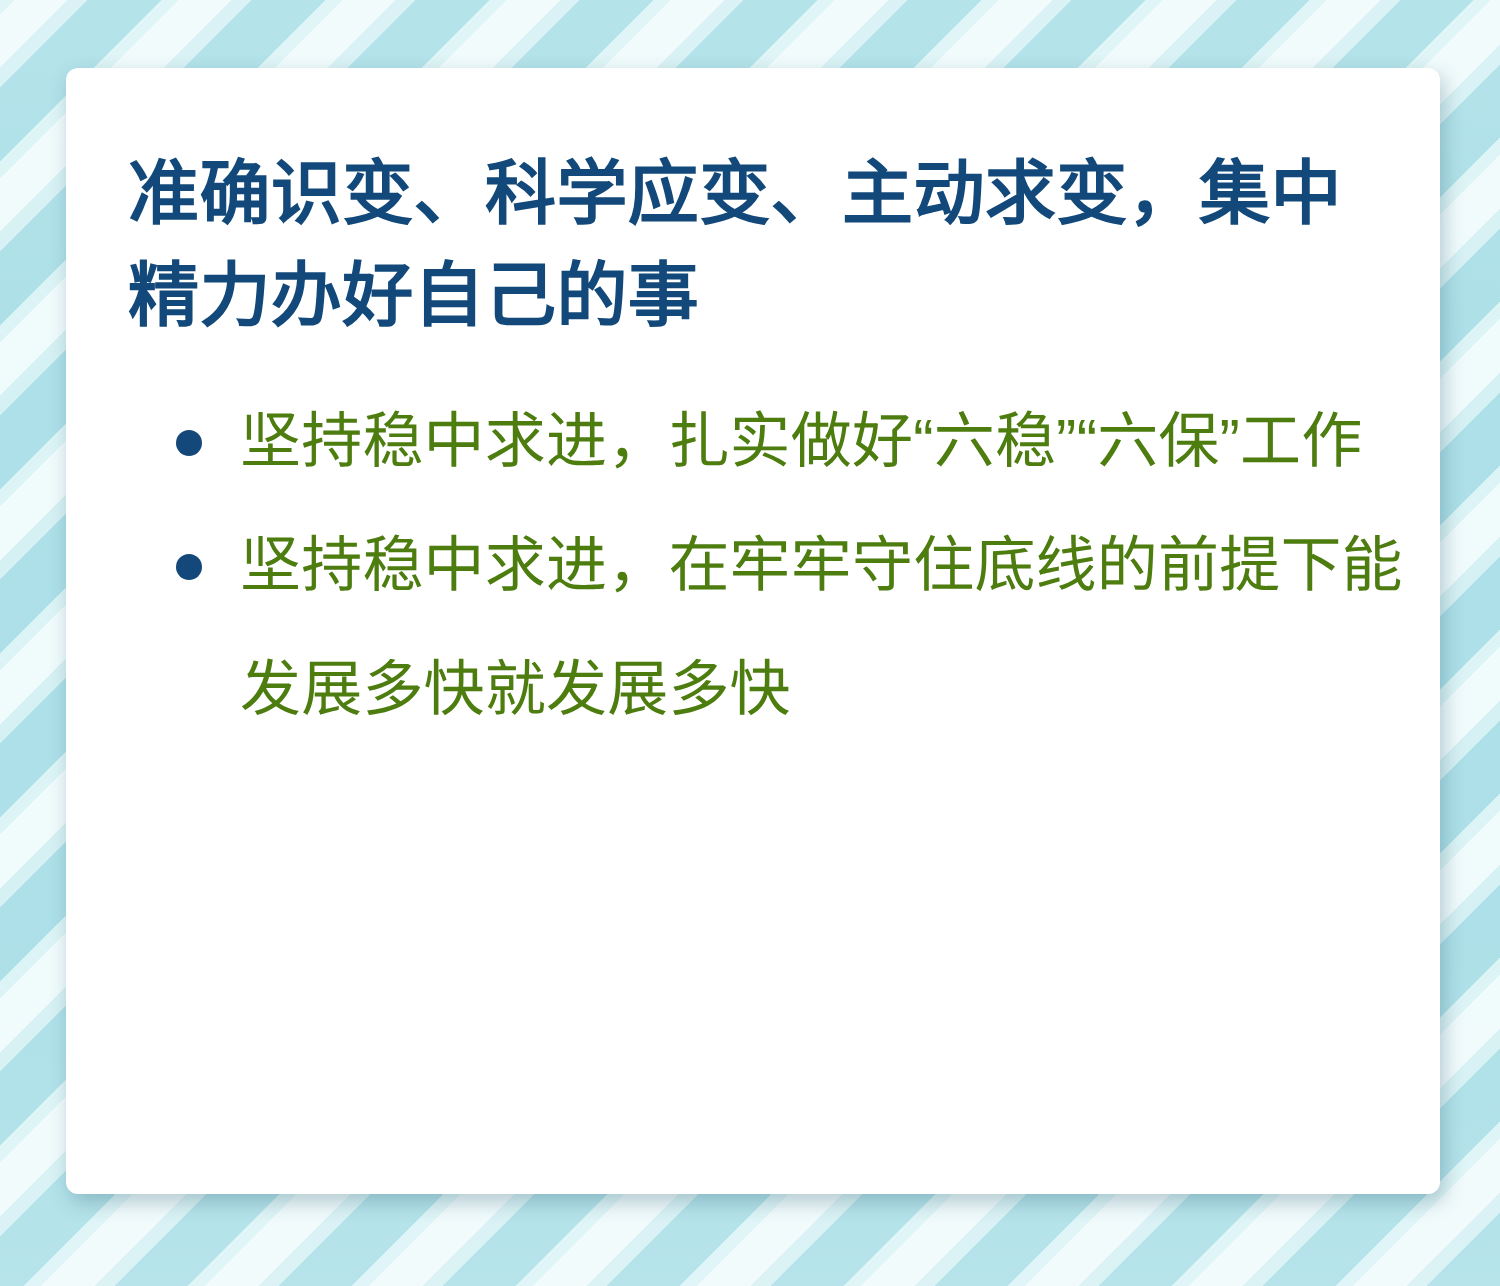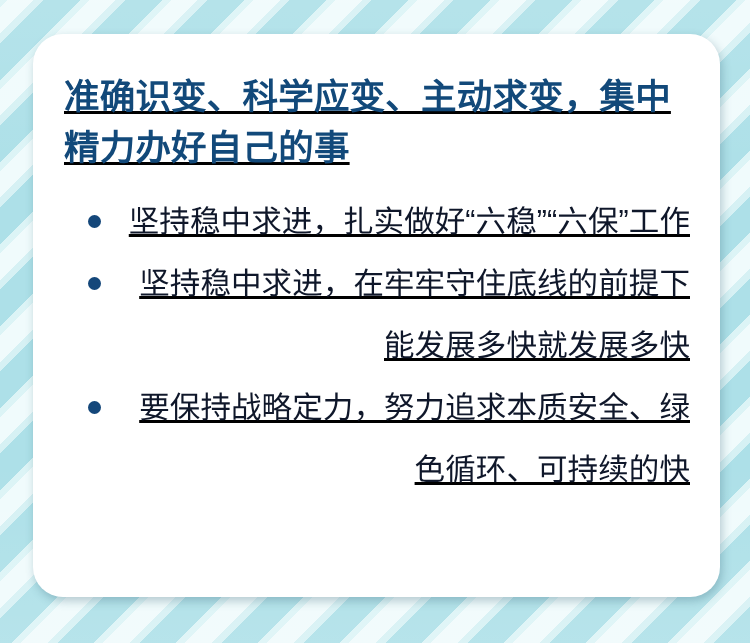--- a/index.html
+++ b/index.html
@@ -43,26 +43,25 @@
     pointer-events: none;
   }
 
   #card {
     position: absolute;
     left: 33px;
     top: 34px;
     width: 687px;
     height: 563px;
     background: #ffffff;
-    border-radius: 30px;
+    border-radius: 6px;
     box-shadow: 2px 4px 10px rgba(40, 90, 110, 0.30);
     box-sizing: border-box;
-    padding: 38px 30px 0 31px;
+    padding: 38px 18px 0 31px;
     z-index: 2;
-    text-decoration: underline;
   }
 
   #title {
     color: #12497a;
     font-size: 35.5px;
     font-weight: bold;
     line-height: 51px;
     letter-spacing: 0.2px;
     margin: 0 0 16px 0;
     white-space: normal;
@@ -71,27 +70,26 @@
 
   #bullets {
     list-style: none;
     margin: 0;
     padding: 0;
   }
 
   .bullet-item {
     position: relative;
     padding-left: 56px;
-    color: #0f172a;
+    color: #4d7c0f;
     font-size: 30.5px;
     font-weight: normal;
     line-height: 62px;
     letter-spacing: 0.1px;
     word-break: break-all;
-    text-align: right;
   }
 
   .bullet-dot {
     position: absolute;
     left: 24px;
     top: 25px;
     width: 13px;
     height: 13px;
     border-radius: 50%;
     background: #14477a;
@@ -115,22 +113,18 @@
       <li class="bullet-item">
         <span class="bullet-dot"></span>
         <span class="bullet-text">坚持稳中求进，扎实做好“六稳”“六保”工作</span>
       </li>
 
       <li class="bullet-item">
         <span class="bullet-dot"></span>
         <span class="bullet-text">坚持稳中求进，在牢牢守住底线的前提下能发展多快就发展多快</span>
       </li>
 
-      <li class="bullet-item">
-        <span class="bullet-dot"></span>
-        <span class="bullet-text">要保持战略定力，努力追求本质安全、绿色循环、可持续的快</span>
-      </li>
 
     </ul>
 
   </div>
 
 </div>
 
 </body></html>

